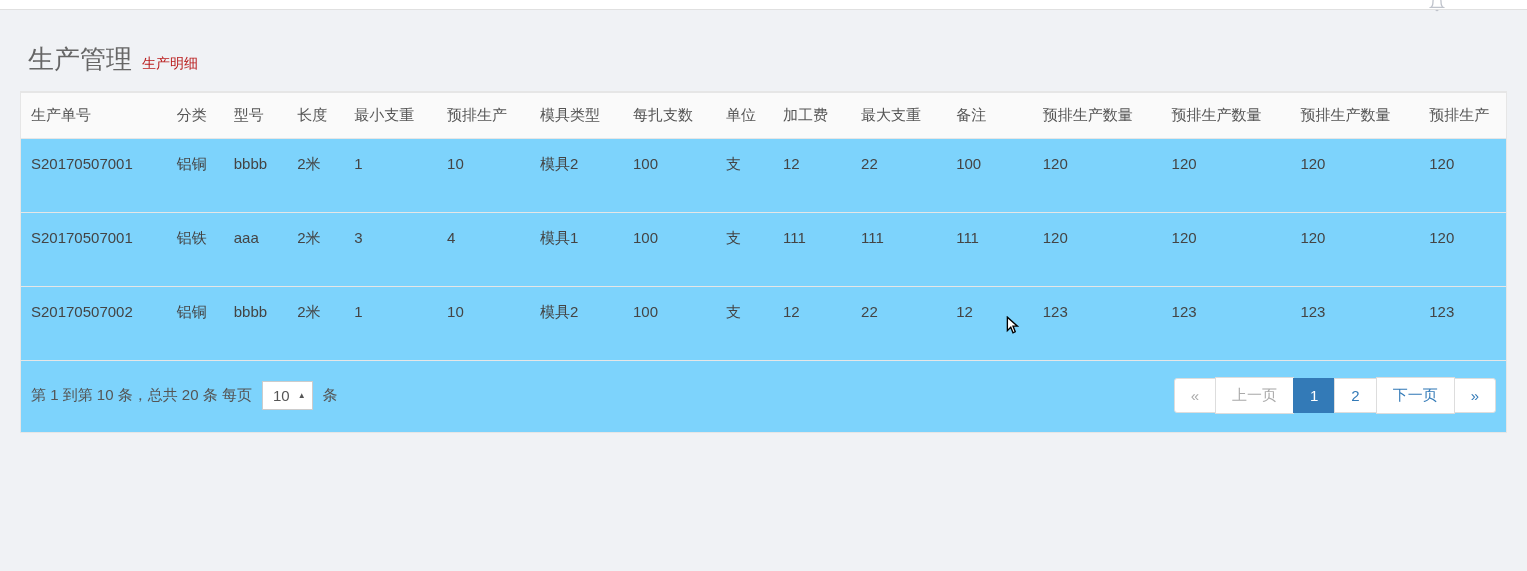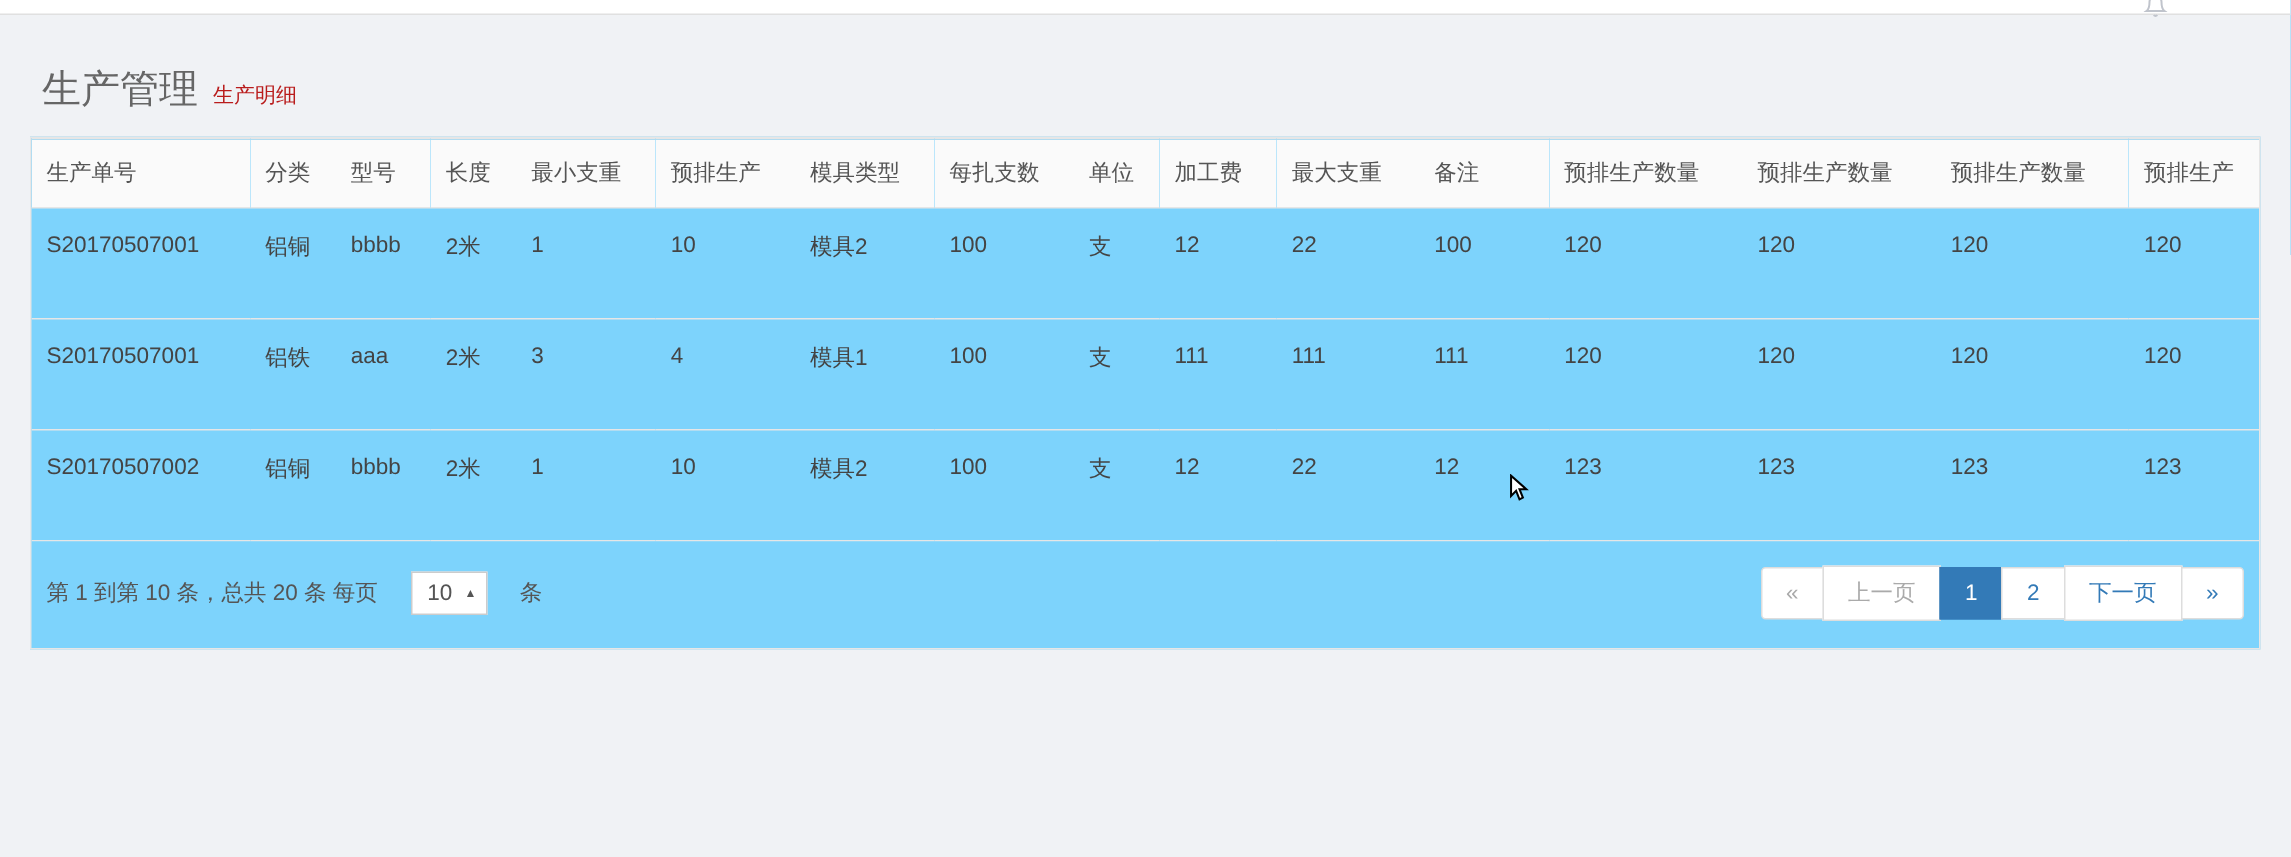--- a/index.html
+++ b/index.html
@@ -91,21 +91,21 @@
       display: flex;
       justify-content: space-between;
       align-items: center;
       padding: 16px 10px 18px 10px;
       font-size: 15px;
       color: #555;
     }
     .page-info {
       display: flex;
       align-items: center;
-      gap: 16px;
+      gap: 4px;
     }
     .page-size-select {
       border: 1px solid #ccc;
       padding: 5px 22px 5px 10px;
       font-size: 15px;
       margin: 0 6px;
       background: #fff;
       position: relative;
       display: inline-flex;
       align-items: center;

